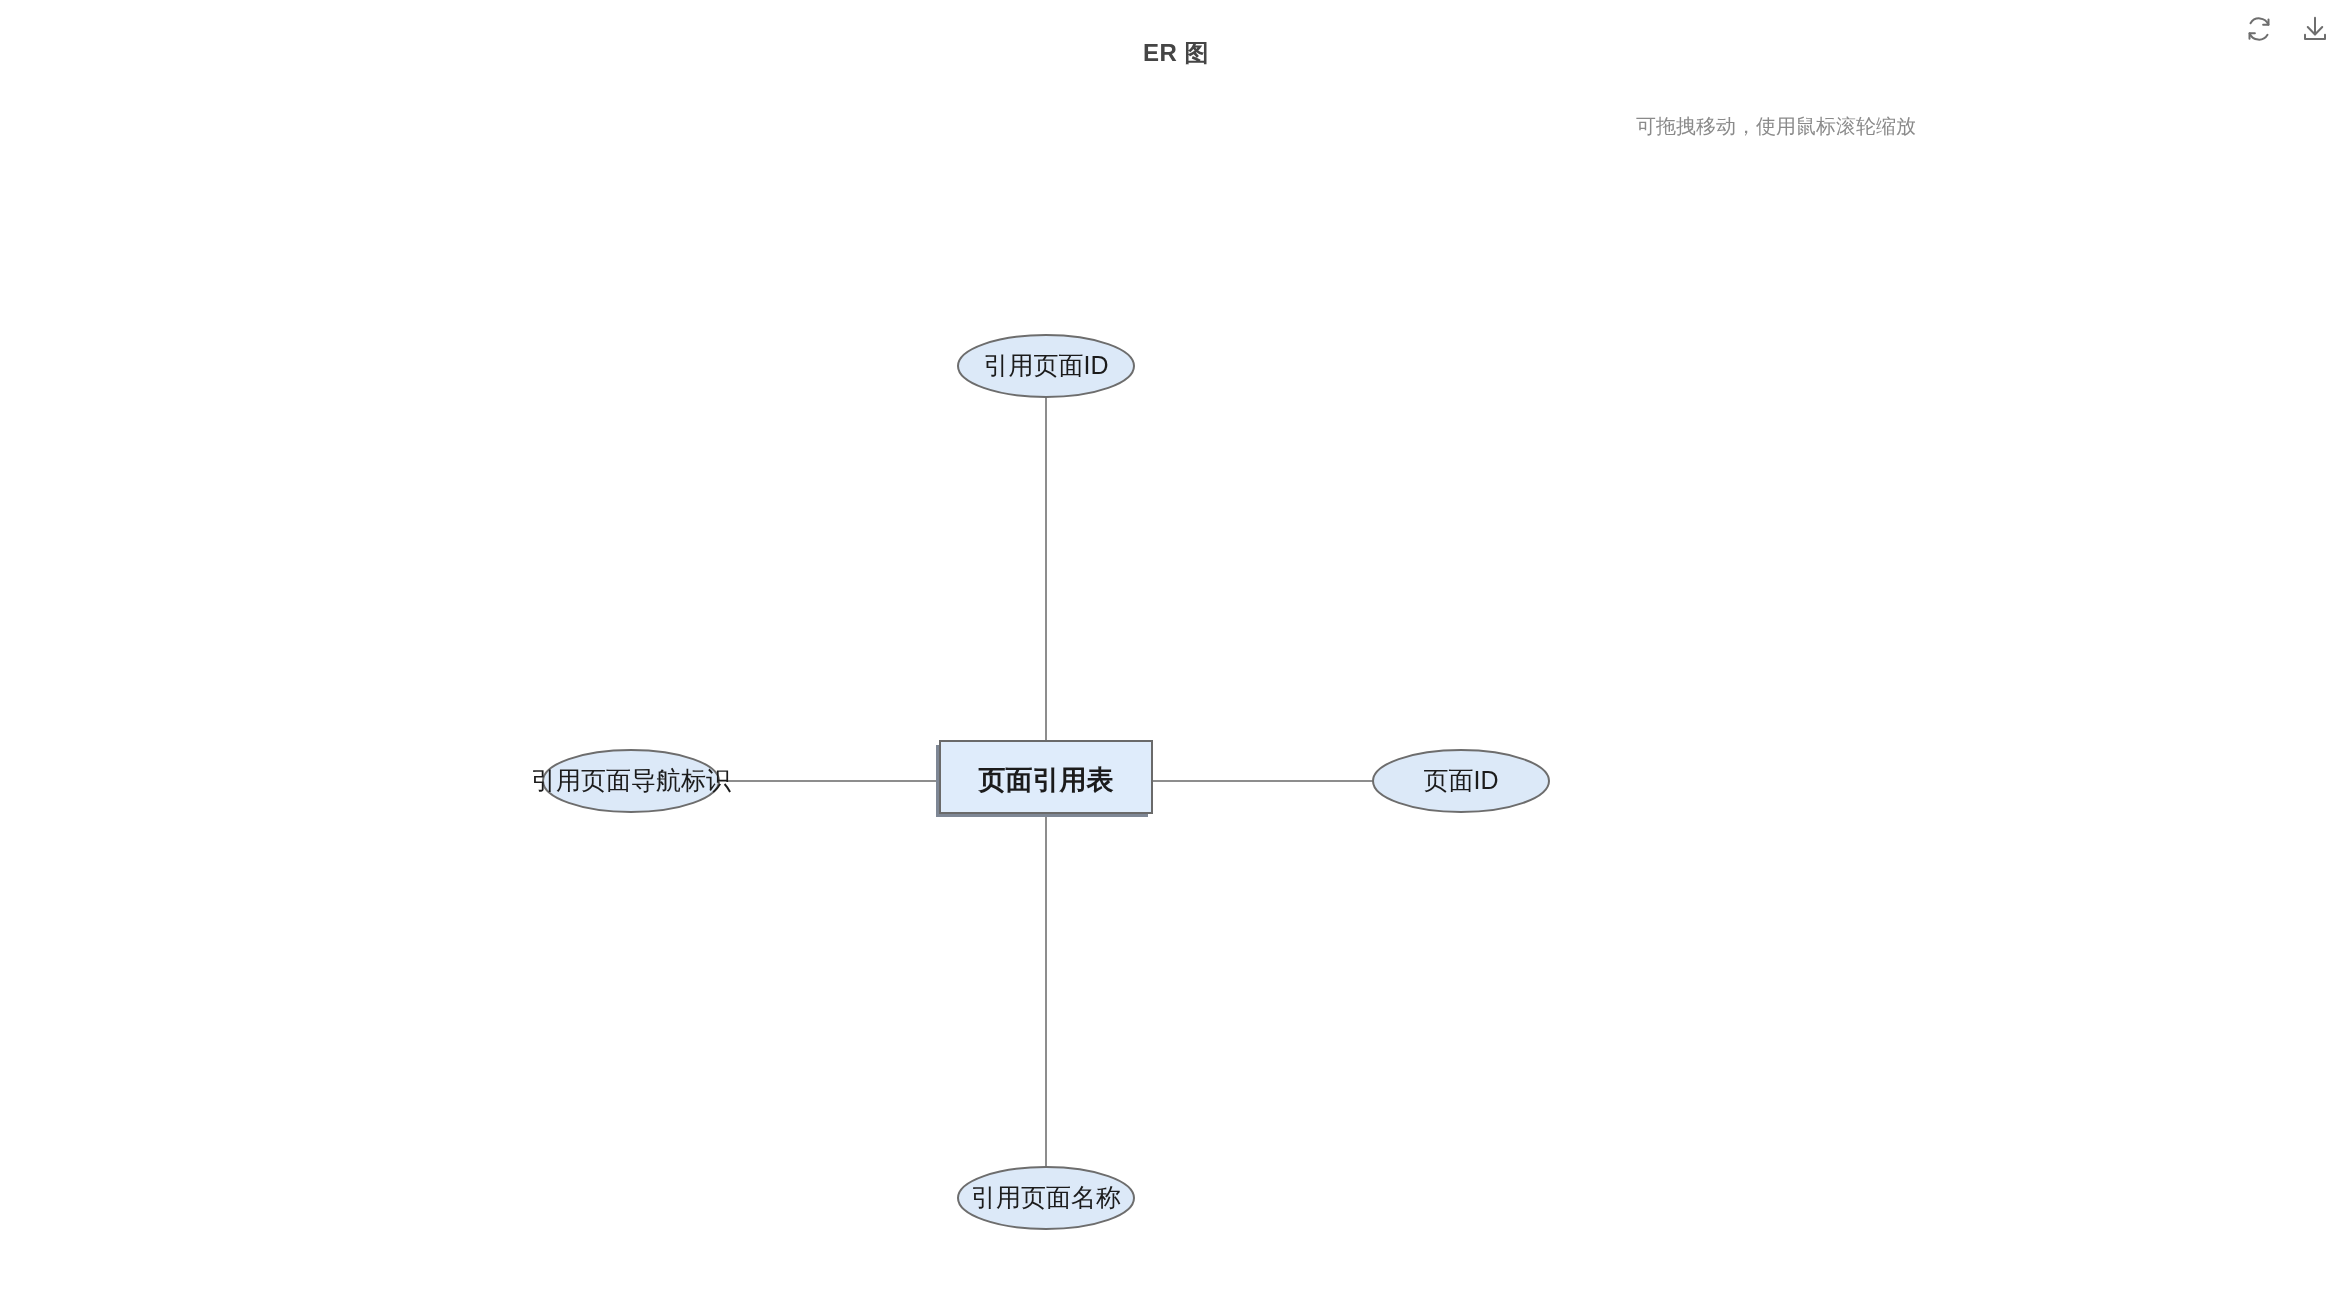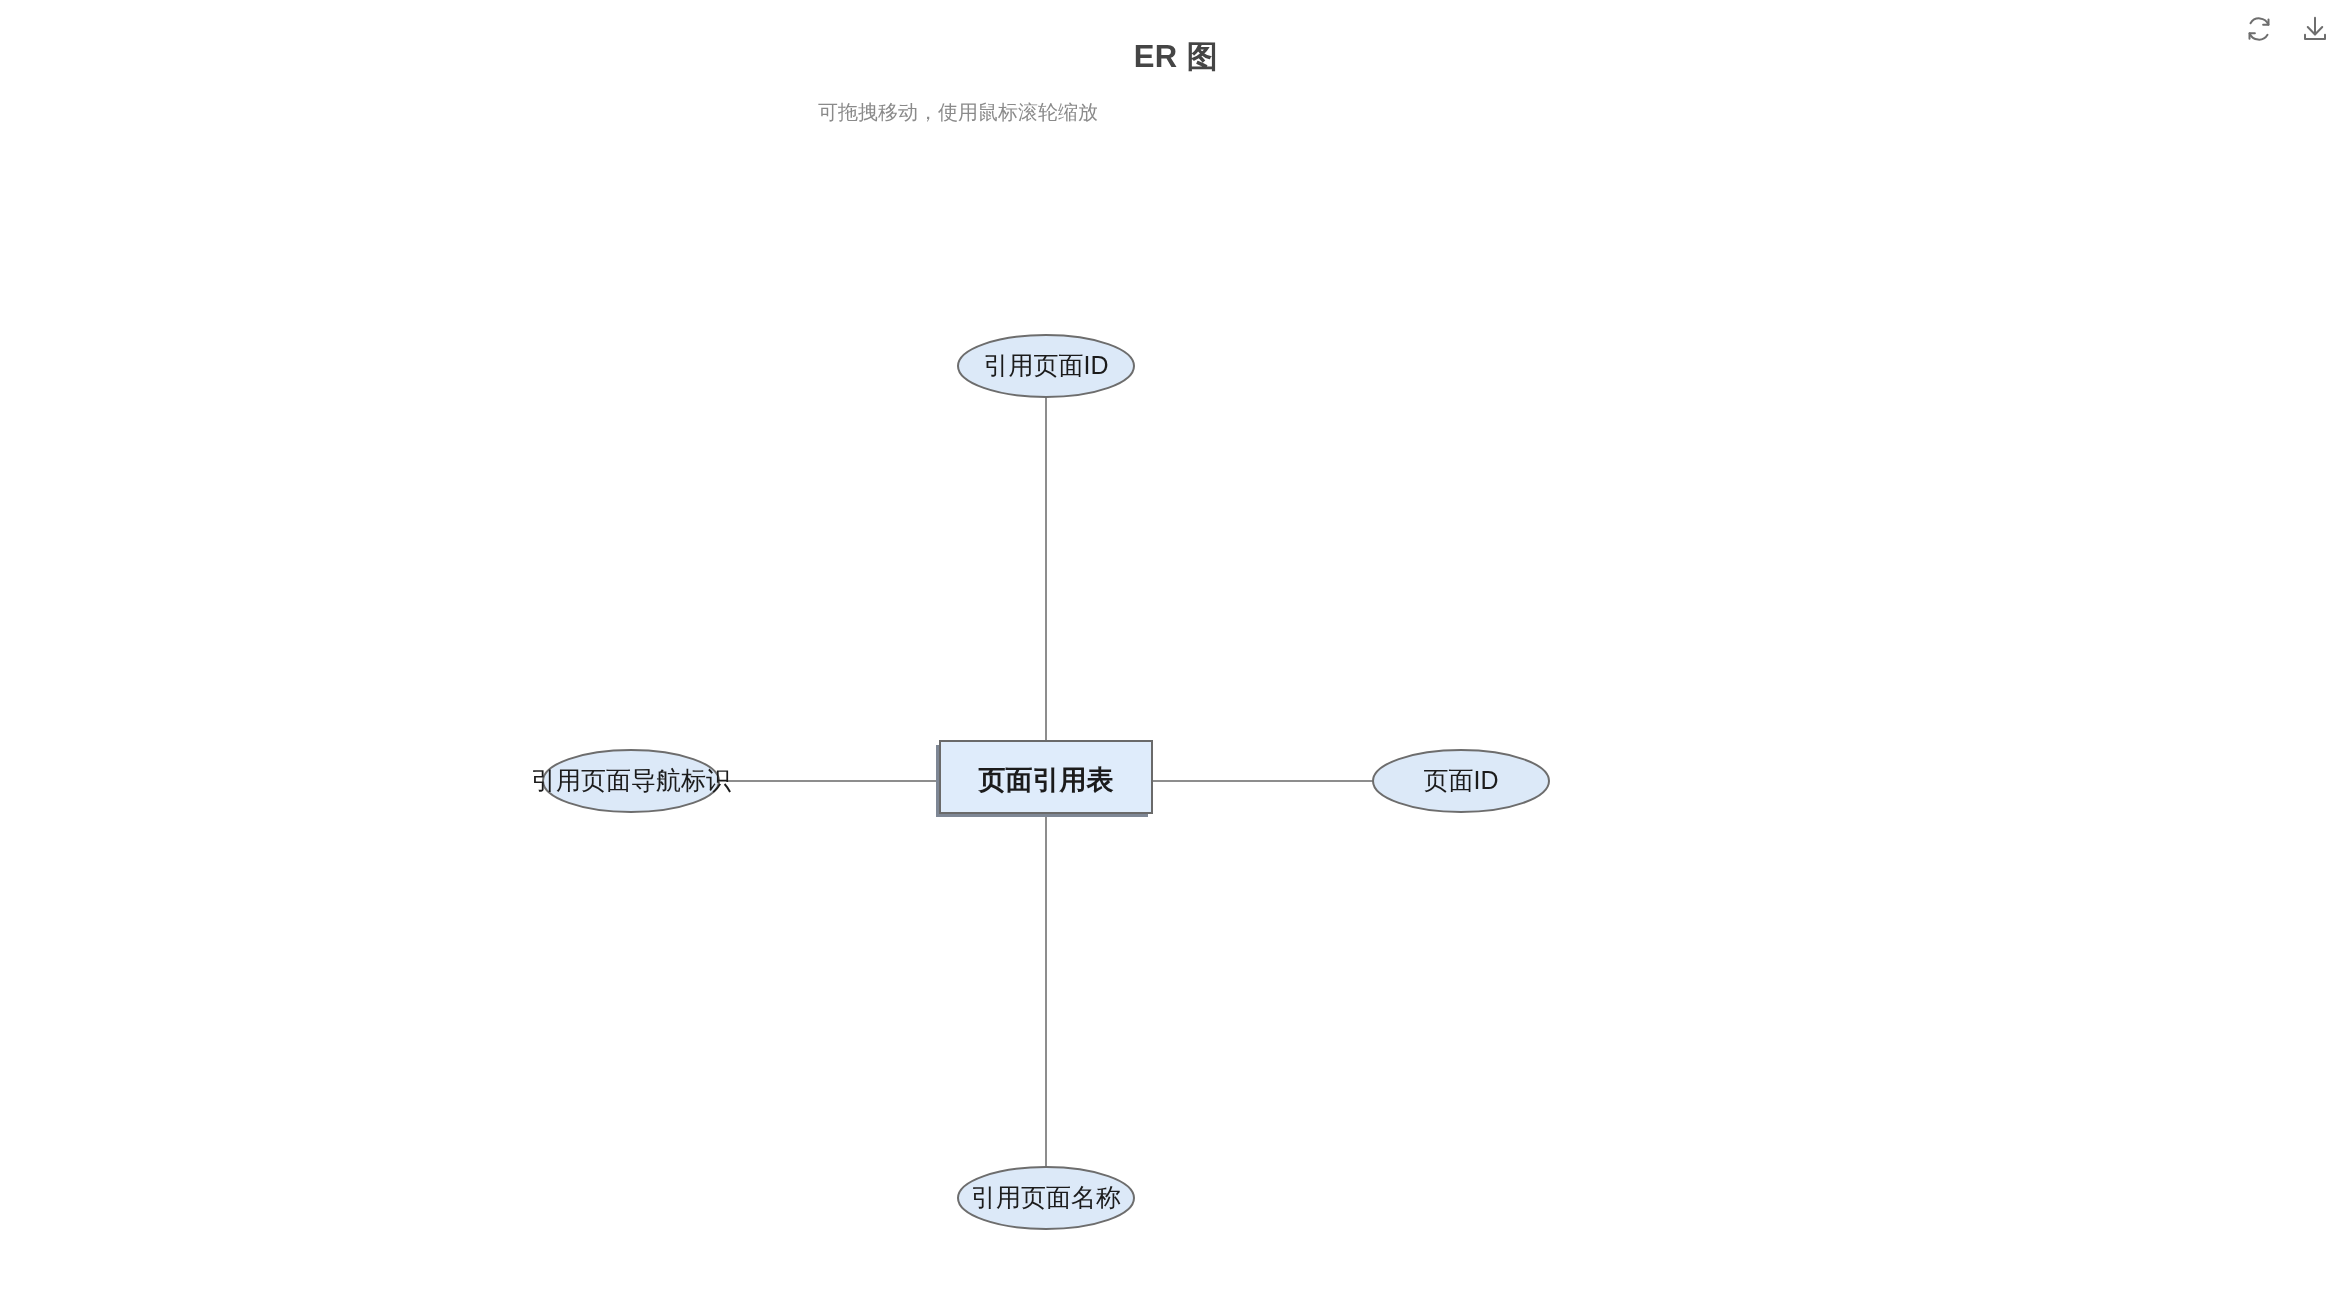--- a/index.html
+++ b/index.html
@@ -30,33 +30,33 @@
     height: 150px;
     pointer-events: none;
   }
 
   .page-title {
     position: absolute;
     top: 40px;
     left: 0;
     width: 2352px;
     text-align: center;
-    font-size: 31px;
+    font-size: 24px;
     font-weight: bold;
     color: #454545;
     letter-spacing: 0.5px;
     line-height: 1.1;
   }
 
   .page-subtitle {
     position: absolute;
-    top: 100px;
+    top: 114px;
     left: 0;
     width: 1916px;
-    text-align: center;
+    text-align: right;
     font-size: 20px;
     font-weight: normal;
     color: #8a8a8a;
     line-height: 1.2;
   }
 
   
   .toolbar {
     position: absolute;
     top: 12px;

